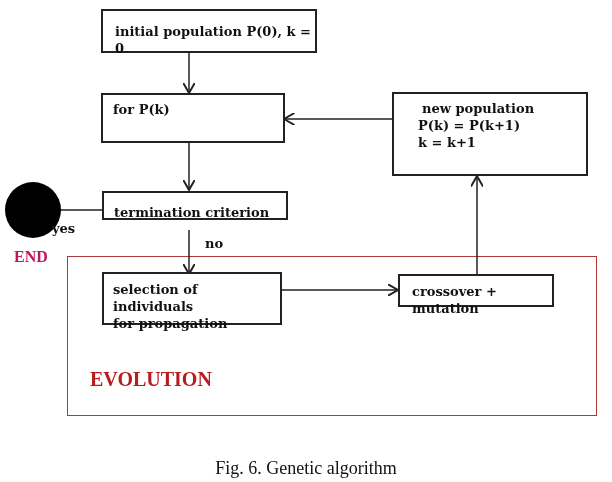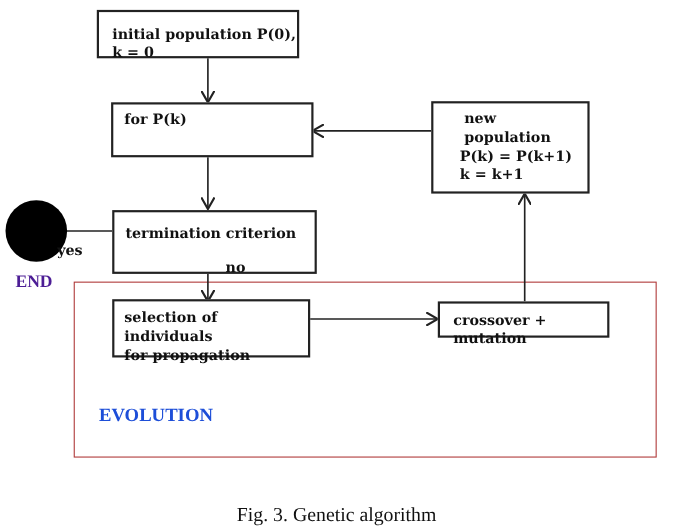--- a/index.html
+++ b/index.html
@@ -1,24 +1,24 @@
 <!DOCTYPE html>
 <html><head>
 <meta charset="utf-8">
 <style>
   html,body{margin:0;padding:0;background:#fff;}
   body{width:612px;height:482px;position:relative;overflow:hidden;font-family:"DejaVu Serif",serif;}
   .box{position:absolute;border:2px solid #222;background:#fff;box-sizing:border-box;font-weight:bold;font-size:13px;color:#111;line-height:17px;}
   .lbl{position:absolute;font-weight:bold;font-size:13px;color:#111;}
   svg{position:absolute;left:0;top:0;}
   .evo{position:absolute;left:67px;top:256px;width:530px;height:160px;border:1.5px solid #b03a3a;box-sizing:border-box;}
-  .evo-label{position:absolute;left:90px;top:368px;font-family:"Liberation Serif",serif;font-weight:bold;font-size:17px;color:#1d4ed8;}
+  .evo-label{position:absolute;left:90px;top:368px;font-family:"Liberation Serif",serif;font-weight:bold;font-size:20px;color:#b91c1c;}
   .caption{position:absolute;left:0;width:612px;top:458px;text-align:center;font-family:"Liberation Serif",serif;font-size:18px;color:#111;}
   .end-circle{position:absolute;left:5px;top:182px;width:56px;height:56px;border-radius:50%;background:#000;}
-  .end-label{position:absolute;left:14px;top:248px;font-family:"Liberation Serif",serif;font-weight:bold;font-size:16px;color:#4c1d95;}
+  .end-label{position:absolute;left:14px;top:248px;font-family:"Liberation Serif",serif;font-weight:bold;font-size:16px;color:#be185d;}
 </style>
 </head>
 <body>
 
 <div class="evo"></div>
 <div class="evo-label">EVOLUTION</div>
 
 <svg width="612" height="482">
   <defs>
     <marker id="ah" markerWidth="8" markerHeight="8" refX="7" refY="4" orient="auto">
@@ -34,45 +34,45 @@
 
   <line x1="189" y1="230" x2="189" y2="274" stroke="#222" stroke-width="1.5" marker-end="url(#ah)"></line>
 
   <line x1="281" y1="290" x2="398" y2="290" stroke="#222" stroke-width="1.5" marker-end="url(#ah)"></line>
 
   <line x1="477" y1="274" x2="477" y2="176" stroke="#222" stroke-width="1.5" marker-end="url(#ah)"></line>
 
   <line x1="392" y1="119" x2="284" y2="119" stroke="#222" stroke-width="1.5" marker-end="url(#ah)"></line>
 </svg>
 
-<div class="box" style="left:88px;top:9px;width:184px;height:44px;padding:12px 0 0 12px;">
+<div class="box" style="left:101px;top:9px;width:216px;height:44px;padding:12px 0 0 12px;">
   <span>initial population P(0), k = 0</span>
 </div>
 
 <div class="box" style="left:101px;top:93px;width:184px;height:50px;padding:6px 0 0 10px;">
   <div>for P(k)</div>
 </div>
 
-<div class="box" style="left:392px;top:92px;width:144px;height:84px;padding:6px 0 0 24px;">
+<div class="box" style="left:392px;top:92px;width:196px;height:84px;padding:6px 0 0 24px;">
   <div style="padding-left:4px;">new population</div>
   <div>P(k) = P(k+1)</div>
   <div>k = k+1</div>
 </div>
 
 <div class="end-circle"></div>
 <div class="end-label">END</div>
 <div class="lbl" style="left:52px;top:189px;margin-top:32px;">yes</div>
 
-<div class="box" style="left:102px;top:191px;width:186px;height:58px;padding:11px 0 0 10px;">
+<div class="box" style="left:102px;top:191px;width:186px;height:29px;padding:11px 0 0 10px;">
   <span>termination criterion</span>
 </div>
 <div class="lbl" style="left:205px;top:236px;">no</div>
 
 <div class="box" style="left:102px;top:272px;width:180px;height:53px;padding:7px 4px 0 9px;">
   <div>selection of individuals</div>
   <div>for propagation</div>
 </div>
 
 <div class="box" style="left:398px;top:274px;width:156px;height:33px;padding:7px 0 0 12px;">
   <span>crossover + mutation</span>
 </div>
 
-<div class="caption">Fig. 3. Genetic algorithm</div>
+<div class="caption">Fig. 6. Genetic algorithm</div>
 
 </body></html>

